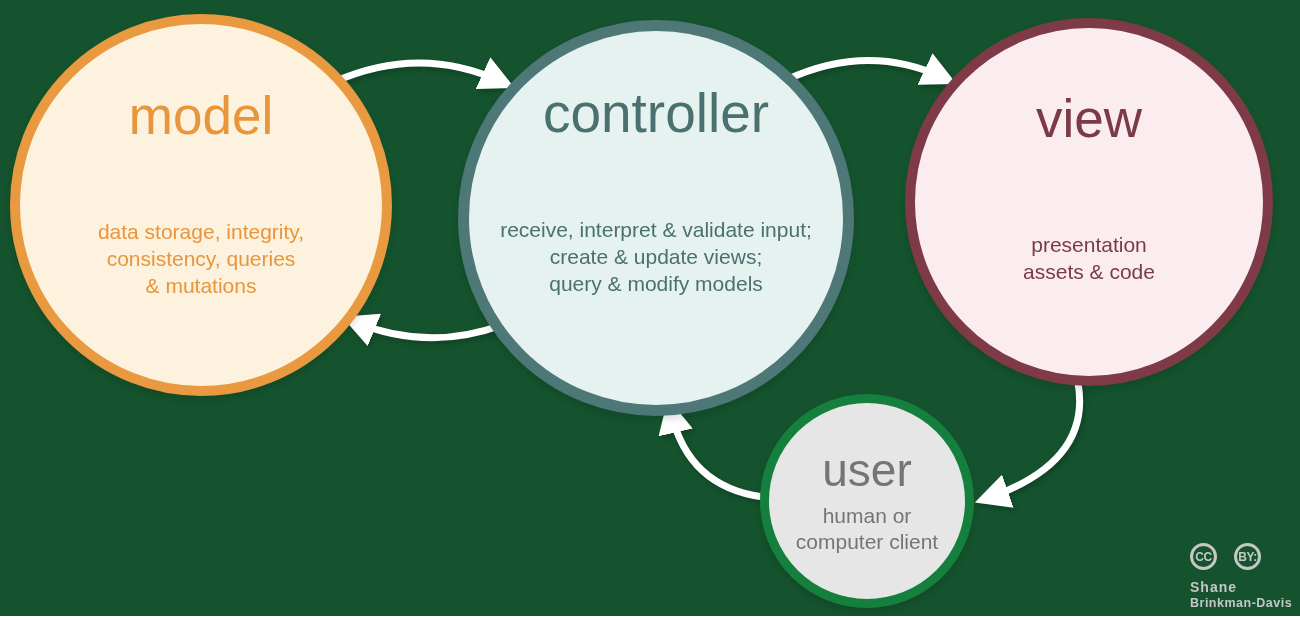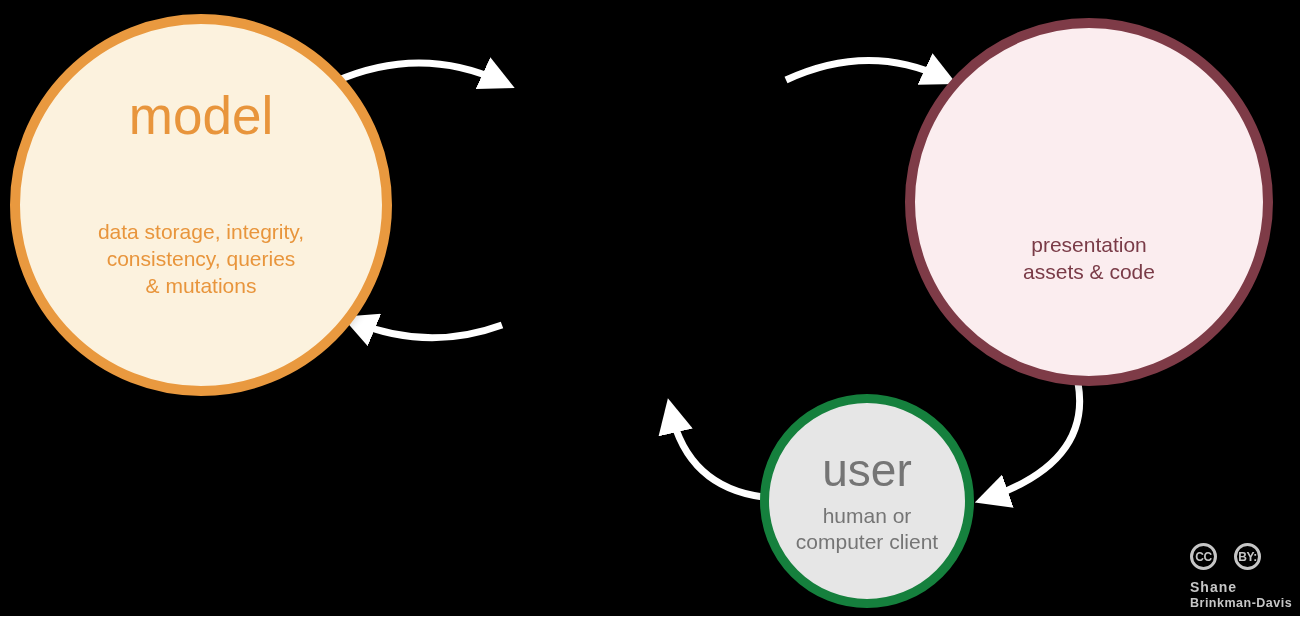--- a/index.html
+++ b/index.html
@@ -4,21 +4,21 @@
 <style>
   html, body { margin: 0; padding: 0; }
   body {
     width: 1300px; height: 620px;
     font-family: "Liberation Sans", sans-serif;
     background: #FFFFFF;
   }
   .canvas {
     position: relative;
     width: 1300px; height: 620px;
-    background: #000000;
+    background: #14532d;
     overflow: hidden;
   }
   .bottom-strip {
     position: absolute; left: 0; right: 0; bottom: 0; height: 4px;
     background: #FFFFFF; z-index: 3;
   }
   
   svg.arrows {
     position: absolute; left: 0; top: 0; z-index: 1;
     filter: drop-shadow(2px 3px 2.5px rgba(0,0,0,0.20));
@@ -101,22 +101,29 @@
     <path class="shaft" d="M 763 497 Q 688 487 671 412" marker-end="url(#ah)"></path>
   </svg>
 
   <div class="node model">
     <div class="title">model</div>
     <div class="desc">data storage, integrity,
 consistency, queries
 &amp; mutations</div>
   </div>
 
+  <div class="node controller">
+    <div class="title">controller</div>
+    <div class="desc">receive, interpret &amp; validate input;
+create &amp; update views;
+query &amp; modify models</div>
+  </div>
 
   <div class="node view">
+    <div class="title">view</div>
     <div class="desc">presentation
 assets &amp; code</div>
   </div>
 
   <div class="node user">
     <div class="title">user</div>
     <div class="desc">human or
 computer client</div>
   </div>
 

